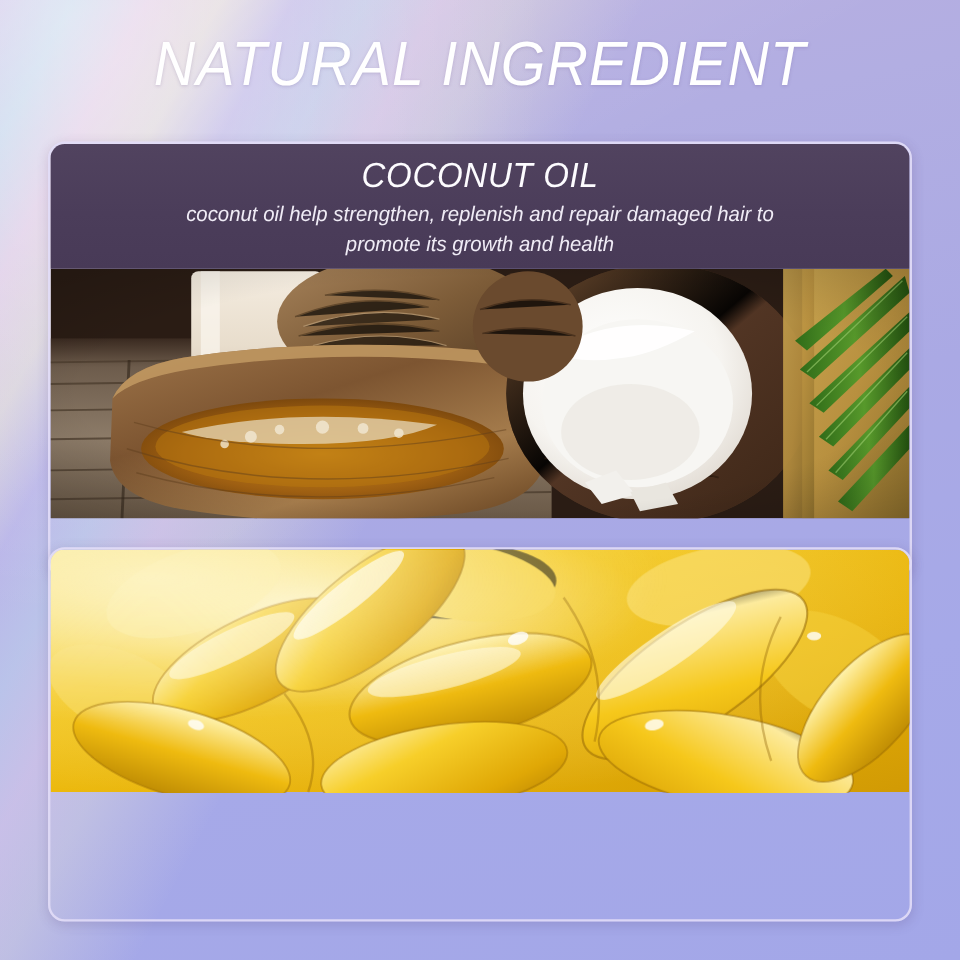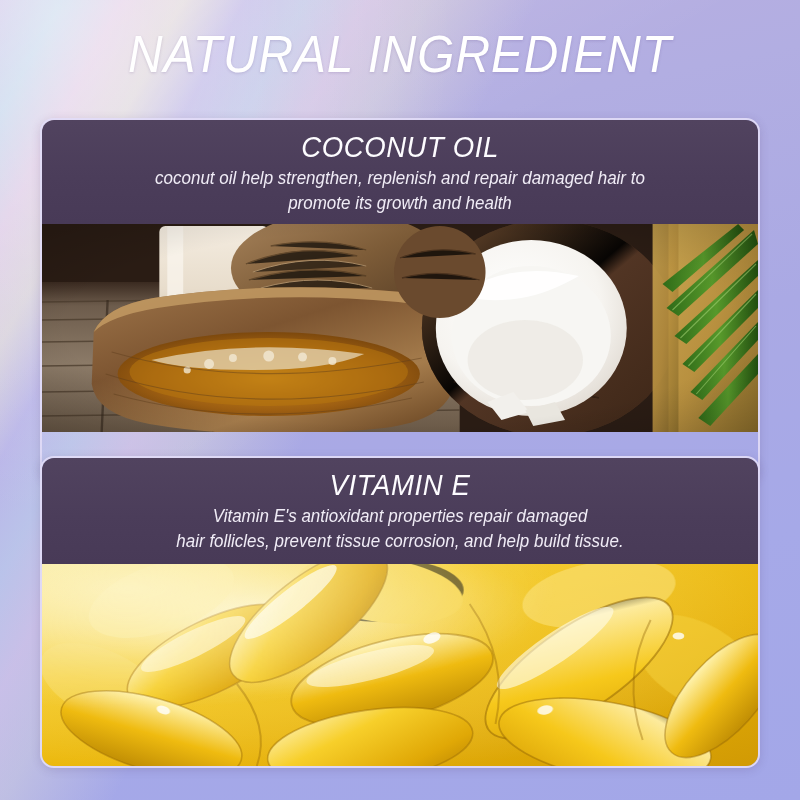--- a/index.html
+++ b/index.html
@@ -279,25 +279,20 @@
             <stop offset="0.6" stop-color="#000000" stop-opacity="0"></stop>
             <stop offset="1" stop-color="#000000" stop-opacity="0.22"></stop>
           </radialGradient>
         </defs>
       </svg>
     </div>
   </div>
 
   <div class="card" id="card-vitamin">
 
-    <div class="card-header">
-      <div class="card-title">VITAMIN E</div>
-      <div class="card-desc">Vitamin E's antioxidant properties repair damaged</div>
-      <div class="card-desc">hair follicles, prevent tissue corrosion, and help build tissue.</div>
-    </div>
 
     <div class="photo">
       <svg viewBox="0 0 720 202" preserveAspectRatio="none">
         <defs>
           <linearGradient id="vbg" x1="0" y1="0" x2="1" y2="1">
             <stop offset="0" stop-color="#f6e58b"></stop>
             <stop offset="0.3" stop-color="#f2c417"></stop>
             <stop offset="0.62" stop-color="#e8b207"></stop>
             <stop offset="1" stop-color="#d19a04"></stop>
           </linearGradient>

